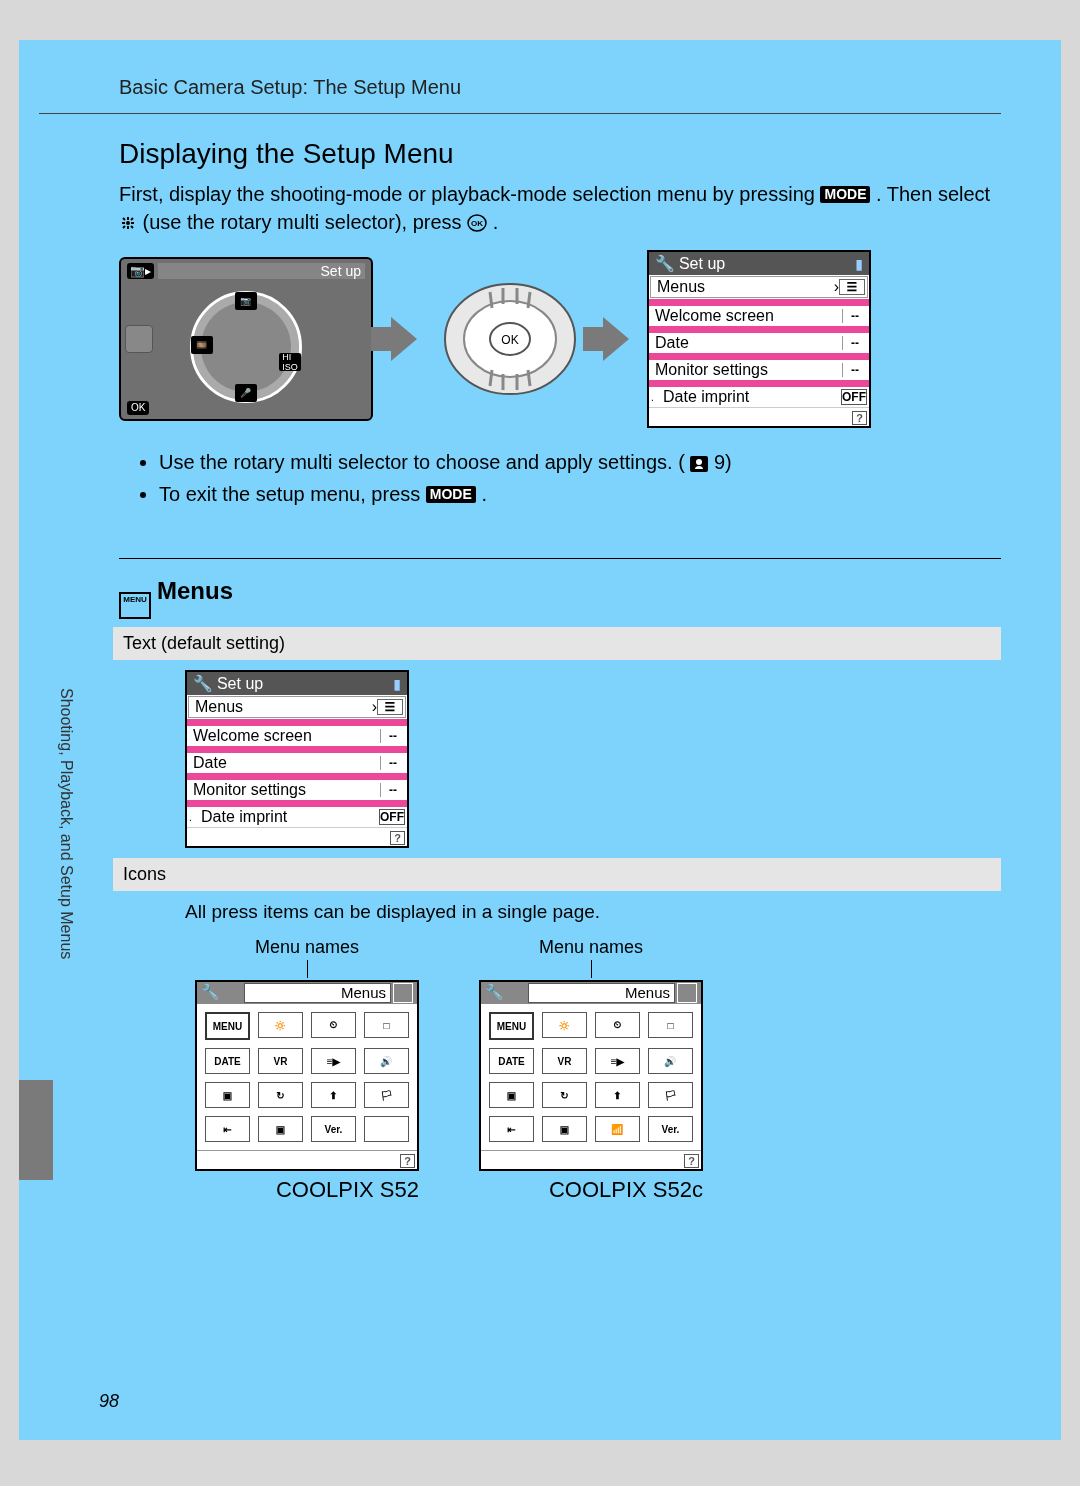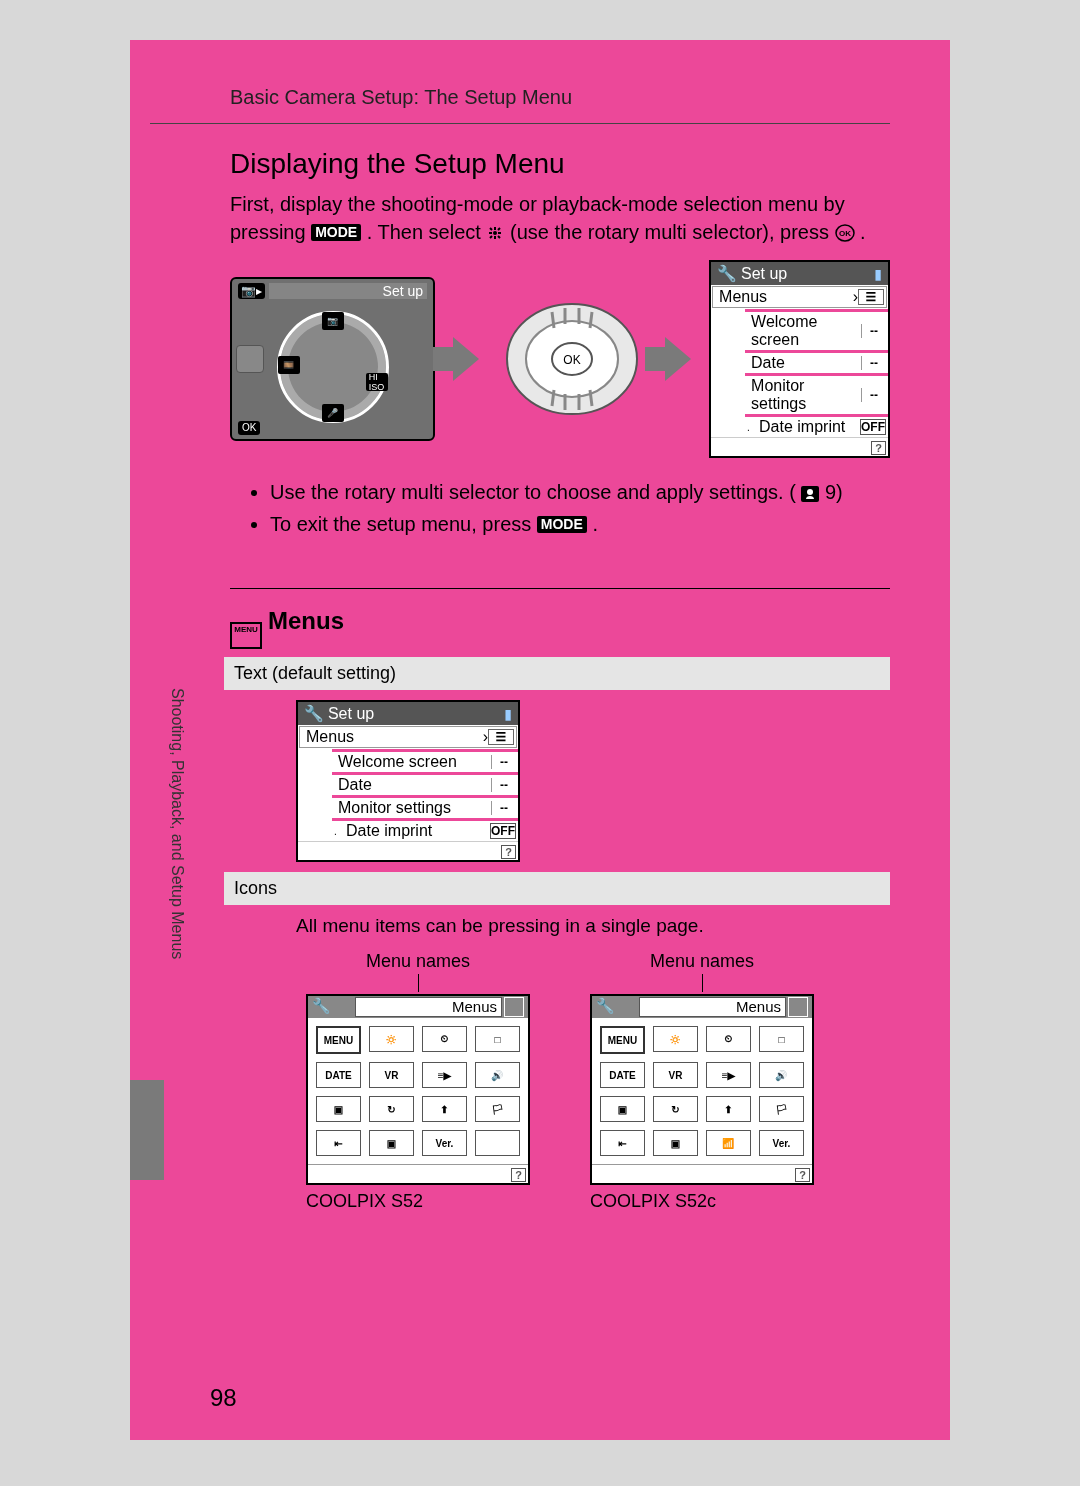--- a/index.html
+++ b/index.html
@@ -3,24 +3,24 @@
 <meta charset="utf-8">
 <style>
   body {
     margin: 0;
     padding: 0;
     background: #d8d8d8;
     font-family: "Myriad Pro", "Segoe UI", Arial, sans-serif;
     color: #000;
   }
   .page {
-    width: 820px;
+    width: 1042px;
     margin: 40px auto;
-    background: #ec4899;
-    padding: 40px 60px 50px 20px;
+    background: #7dd3fc;
+    padding: 30px 60px 50px 20px;
     box-sizing: border-box;
     position: relative;
     min-height: 1400px;
   }
   .breadcrumb {
     font-size: 20px;
     color: #222;
     padding: 6px 0 14px 80px;
     border-bottom: 1px solid #444;
     margin-bottom: 24px;
@@ -189,23 +189,22 @@
     gap: 4px;
   }
   .lcd .hdr .bat {
     margin-left: auto;
     color: #9cf;
     font-size: 14px;
   }
   .lcd .row {
     display: flex;
     align-items: center;
-    border-top: 3px solid #ec4899;
+    border-top: 7px solid #ec4899;
     padding: 1px 2px;
-    margin-left: 34px;
   }
   .lcd .row.active {
     border: 1px solid #999;
     margin: 1px;
   }
   .lcd .row .lbl {
     flex: 1;
     padding-left: 4px;
   }
   .lcd .row .ind {
@@ -291,21 +290,22 @@
     left: 0;
     top: 1040px;
     width: 34px;
     height: 100px;
     background: #7a7a7a;
   }
   .pagenum {
     position: absolute;
     left: 80px;
     bottom: 28px;
-    font-size: 24px;
+    font-style: italic;
+    font-size: 18px;
   }
   .icons-flex {
     display: flex;
     gap: 60px;
     margin: 10px 0 0 76px;
   }
   .icons-col { text-align: center; }
   .icons-col .cap {
     font-size: 18px;
     margin-bottom: 2px;
@@ -376,22 +376,22 @@
   .icongrid .ig-foot .q {
     display: inline-block;
     border: 1px solid #555;
     font-size: 11px;
     line-height: 12px;
     padding: 0 3px;
     color: #555;
     font-weight: bold;
   }
   .model {
-    font-size: 18px;
-    text-align: left;
+    font-size: 22px;
+    text-align: right;
     margin-top: 6px;
   }
   .desc-with-lcd {
     display: flex;
     gap: 24px;
     padding: 10px 0 10px 66px;
   }
   .desc-with-lcd > .t { flex: 1; font-size: 19px; }
   .inline-icon { vertical-align: -3px; }
 </style>
@@ -545,21 +545,21 @@
         <div class="row">
             <span style="font-size:10px;width:8px;">.</span>
             <span class="lbl">Date imprint</span>
             <span class="ind" style="border:1px solid #555;">OFF</span>
           </div>
         <div class="footer"><span class="q">?</span></div>
       </div>
     </div>
 
     <div class="option-bar">Icons</div>
-    <div class="option-desc">All menu items can be pressing in a single page.</div>
+    <div class="option-desc">All press items can be displayed in a single page.</div>
 
     <div class="icons-flex">
       <div class="icons-col">
         <div class="cap">Menu names</div>
         <div class="icongrid">
           <div class="ig-hdr">
             <span class="wrench">🔧</span>
             <span class="mtitle">Menus</span>
             <span class="sq"></span>
           </div>

